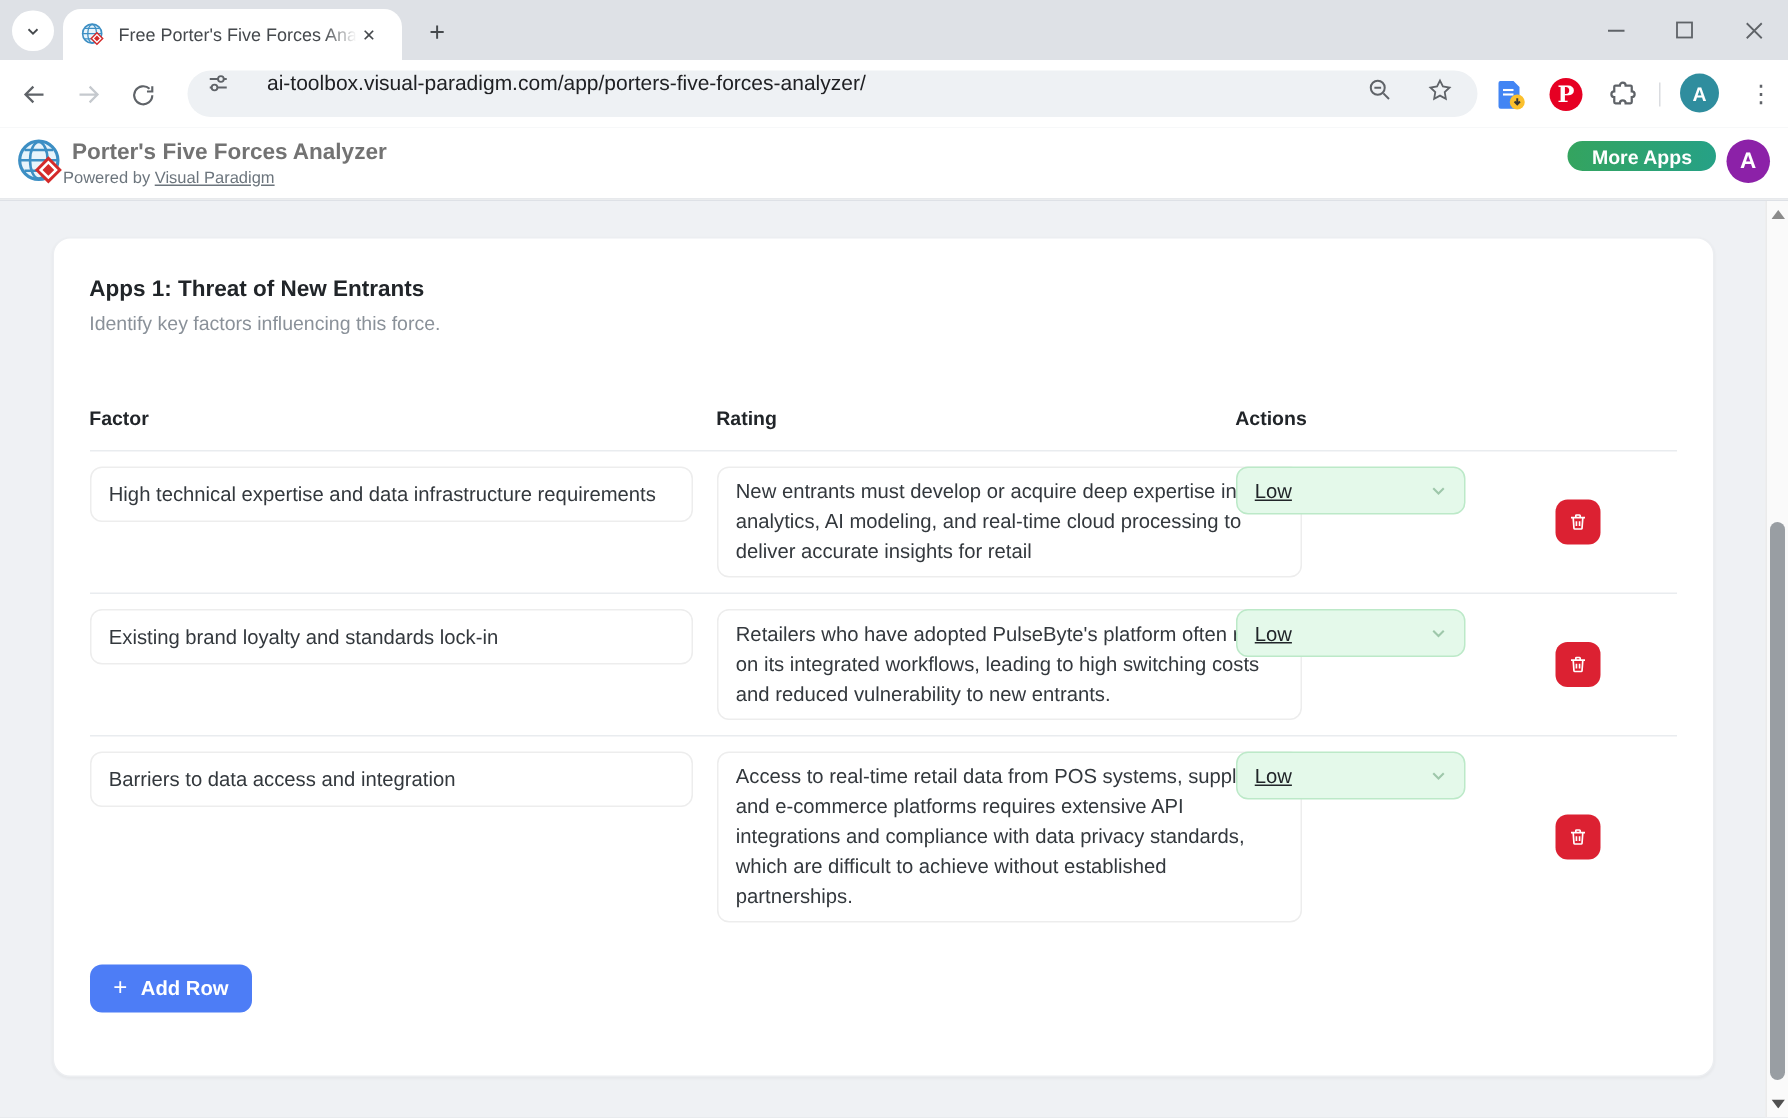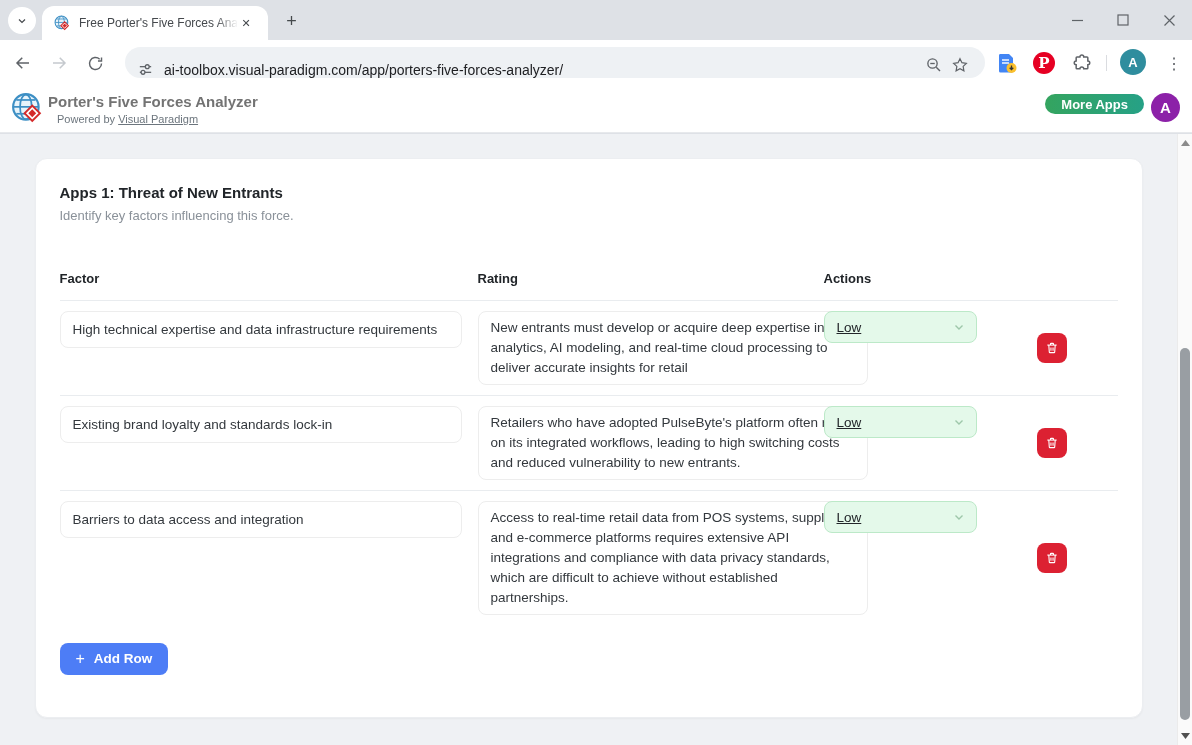--- a/index.html
+++ b/index.html
@@ -24,41 +24,41 @@
   .new-tab { position:absolute; left:281px; top:10px; width:21px; height:21px; border:none;
     background:transparent; font-size:18px; line-height:20px; color:#45494d; border-radius:11px; cursor:pointer; }
   .win-controls { position:absolute; right:0; top:0; height:40px; display:flex; align-items:center; }
   .win-btn { width:46px; height:40px; display:flex; align-items:center; justify-content:center; color:#5f6368; cursor:pointer; }
 
   
   .toolbar { position:absolute; top:40px; left:0; right:0; height:45px; background:#fff; }
   .nav-ic { position:absolute; top:9px; width:28px; height:28px; display:flex; align-items:center;
     justify-content:center; border-radius:14px; cursor:pointer; }
   .urlbar { position:absolute; left:125px; top:7px; width:860px; height:31px; background:#eef1f4;
-    border-radius:16px; display:flex; align-items:flex-end; padding:0 12px; cursor:text; }
+    border-radius:16px; display:flex; align-items:flex-start; padding:0 12px; cursor:text;gap:14px; }
   .url-text { font-size:14px; color:#202124; margin-left:10px; flex:1; white-space:nowrap; overflow:hidden; }
   .pill-ic { width:26px; height:26px; display:flex; align-items:center; justify-content:center; cursor:pointer; flex:0 0 auto; }
   .ext-ic { position:absolute; top:9px; width:28px; height:28px; display:flex; align-items:center;
     justify-content:center; cursor:pointer; }
   .pinterest { width:22px; height:22px; border-radius:50%; background:#e60023; color:#fff;
     font-weight:bold; font-size:15px; display:flex; align-items:center; justify-content:center;
     font-family:"DejaVu Serif", serif; }
   .tb-sep { position:absolute; left:1106px; top:15px; width:1px; height:16px; background:#dadce0; }
   .tb-avatar { position:absolute; left:1120px; top:9px; width:26px; height:26px; border-radius:50%;
     background:#2f8d9e; color:#fff; font-size:13px; font-weight:bold; display:flex;
     align-items:center; justify-content:center; cursor:pointer; }
   .menu-dots { position:absolute; left:1160px; top:9px; width:28px; height:28px; display:flex;
     align-items:center; justify-content:center; font-size:16px; color:#5f6368; cursor:pointer; letter-spacing:0; }
 
   
   .appheader { position:absolute; top:85px; left:0; right:0; height:48px; background:#fff;
     border-bottom:1px solid #e7e9ec; }
   .logo { position:absolute; left:11px; top:7px; width:34px; height:34px; }
   .app-title { position:absolute; left:48px; top:8px; font-size:15px; font-weight:bold; color:#737373; }
-  .powered { position:absolute; left:57px; top:28px; font-size:11px; color:#6c757d; }
+  .powered { position:absolute; left:42px; top:28px; font-size:11px; color:#6c757d; }
   .powered a { color:#6c757d; text-decoration:underline; cursor:pointer; }
   .more-apps { position:absolute; right:48px; top:9px; height:20px; padding:0 16px; border:none;
     border-radius:14px; background:linear-gradient(90deg,#34a45f,#26a186); color:#fff;
     font-size:13px; font-weight:bold; cursor:pointer; font-family:"Liberation Sans",sans-serif; }
   .hd-avatar { position:absolute; right:12px; top:8px; width:29px; height:29px; border-radius:50%;
     background:#8c21a8; color:#fff; font-size:15px; font-weight:bold; display:flex;
     align-items:center; justify-content:center; cursor:pointer; }
 
   
   .page { position:absolute; top:134px; left:0; right:15px; bottom:0; background:#eff1f4; overflow:hidden; }

